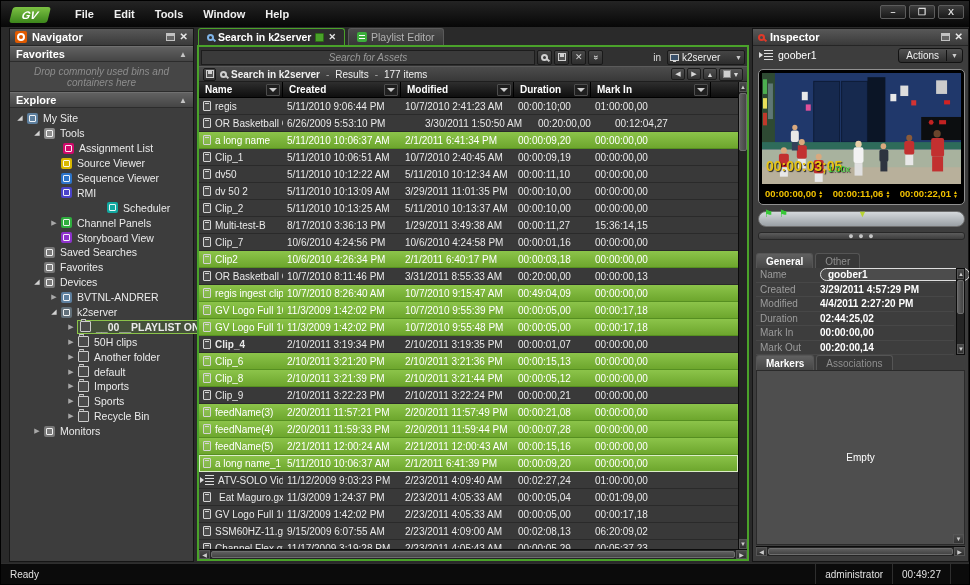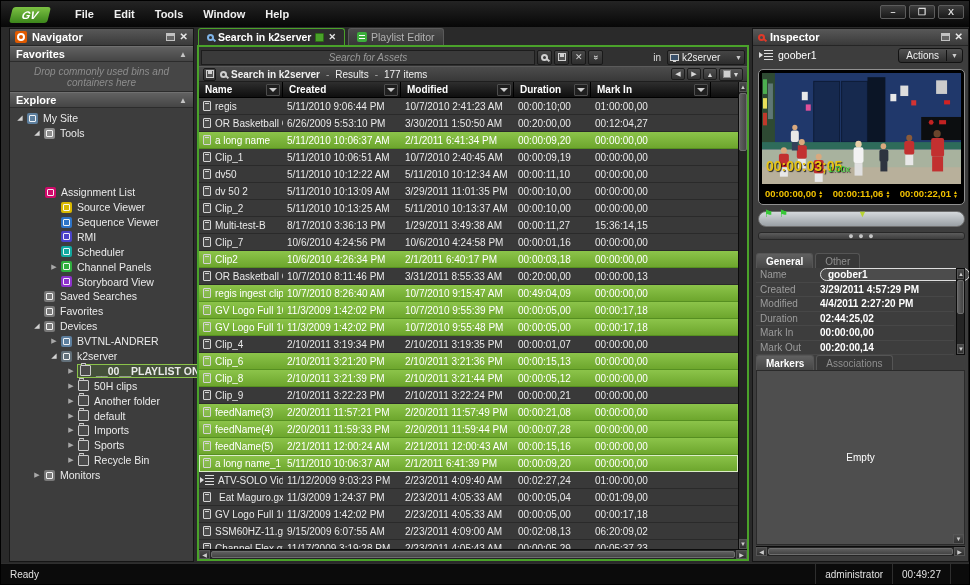--- a/index.html
+++ b/index.html
@@ -235,21 +235,21 @@
             <span class="tree-label">My Site</span>
           </span>
         </div>
         <div class="tree-row" style="padding-left: 21px;">
           <span class="expander expanded">◢</span>
           <span class="label-wrap">
             <span class="tree-ico ico-tools"></span>
             <span class="tree-label">Tools</span>
           </span>
         </div>
-        <div class="tree-row" style="padding-left: 22px; margin-top: 44px;">
+        <div class="tree-row" style="padding-left: 40px;">
           <span class="expander leaf"></span>
           <span class="label-wrap">
             <span class="tree-ico ico-assignment-list"></span>
             <span class="tree-label">Assignment List</span>
           </span>
         </div>
         <div class="tree-row" style="padding-left: 38px;">
           <span class="expander leaf"></span>
           <span class="label-wrap">
             <span class="tree-ico ico-source-viewer"></span>
@@ -263,21 +263,21 @@
             <span class="tree-label">Sequence Viewer</span>
           </span>
         </div>
         <div class="tree-row" style="padding-left: 38px;">
           <span class="expander leaf"></span>
           <span class="label-wrap">
             <span class="tree-ico ico-rmi"></span>
             <span class="tree-label">RMI</span>
           </span>
         </div>
-        <div class="tree-row" style="padding-left: 38px;">
+        <div class="tree-row" style="padding-left: 38px; margin-left: 46px;">
           <span class="expander leaf"></span>
           <span class="label-wrap">
             <span class="tree-ico ico-scheduler"></span>
             <span class="tree-label">Scheduler</span>
           </span>
         </div>
         <div class="tree-row" style="padding-left: 38px;">
           <span class="expander collapsed">▶</span>
           <span class="label-wrap">
             <span class="tree-ico ico-channel-panels"></span>
@@ -480,21 +480,21 @@
             <div class="td" style="width: 77px;">00:00:10;00</div>
             <div class="td" style="width: 120px;">01:00:00,00</div>
             <div class="td fill"></div>
           </div>
           <div class="trow">
             <div class="td name-cell" style="width: 84px;">
               <span class="clip-ico"></span>
               <span>OR Basketball Ca...</span>
             </div>
             <div class="td" style="width: 118px;">6/26/2009 5:53:10 PM</div>
-            <div class="td" style="width: 113px;">3/30/2011 1:50:50 AM</div>
+            <div class="td" style="width: 113px; margin-left: 20px;">3/30/2011 1:50:50 AM</div>
             <div class="td" style="width: 77px;">00:20:00,00</div>
             <div class="td" style="width: 120px;">00:12:04,27</div>
             <div class="td fill"></div>
           </div>
           <div class="trow green">
             <div class="td name-cell" style="width: 84px;">
               <span class="clip-ico"></span>
               <span>a long name</span>
             </div>
             <div class="td" style="width: 118px;">5/11/2010 10:06:37 AM</div>
@@ -618,21 +618,21 @@
               <span class="clip-ico"></span>
               <span>GV Logo Full 1080...</span>
             </div>
             <div class="td" style="width: 118px;">11/3/2009 1:42:02 PM</div>
             <div class="td" style="width: 113px;">10/7/2010 9:55:48 PM</div>
             <div class="td" style="width: 77px;">00:00:05,00</div>
             <div class="td" style="width: 120px;">00:00:17,18</div>
             <div class="td fill"></div>
           </div>
           <div class="trow">
-            <div class="td name-cell" style="width: 84px;">
+            <div class="td name-cell" style="width: 84px; font-weight: bold;">
               <span class="clip-ico"></span>
               <span>Clip_4</span>
             </div>
             <div class="td" style="width: 118px;">2/10/2011 3:19:34 PM</div>
             <div class="td" style="width: 113px;">2/10/2011 3:19:35 PM</div>
             <div class="td" style="width: 77px;">00:00:01,07</div>
             <div class="td" style="width: 120px;">00:00:00,00</div>
             <div class="td fill"></div>
           </div>
           <div class="trow green">

